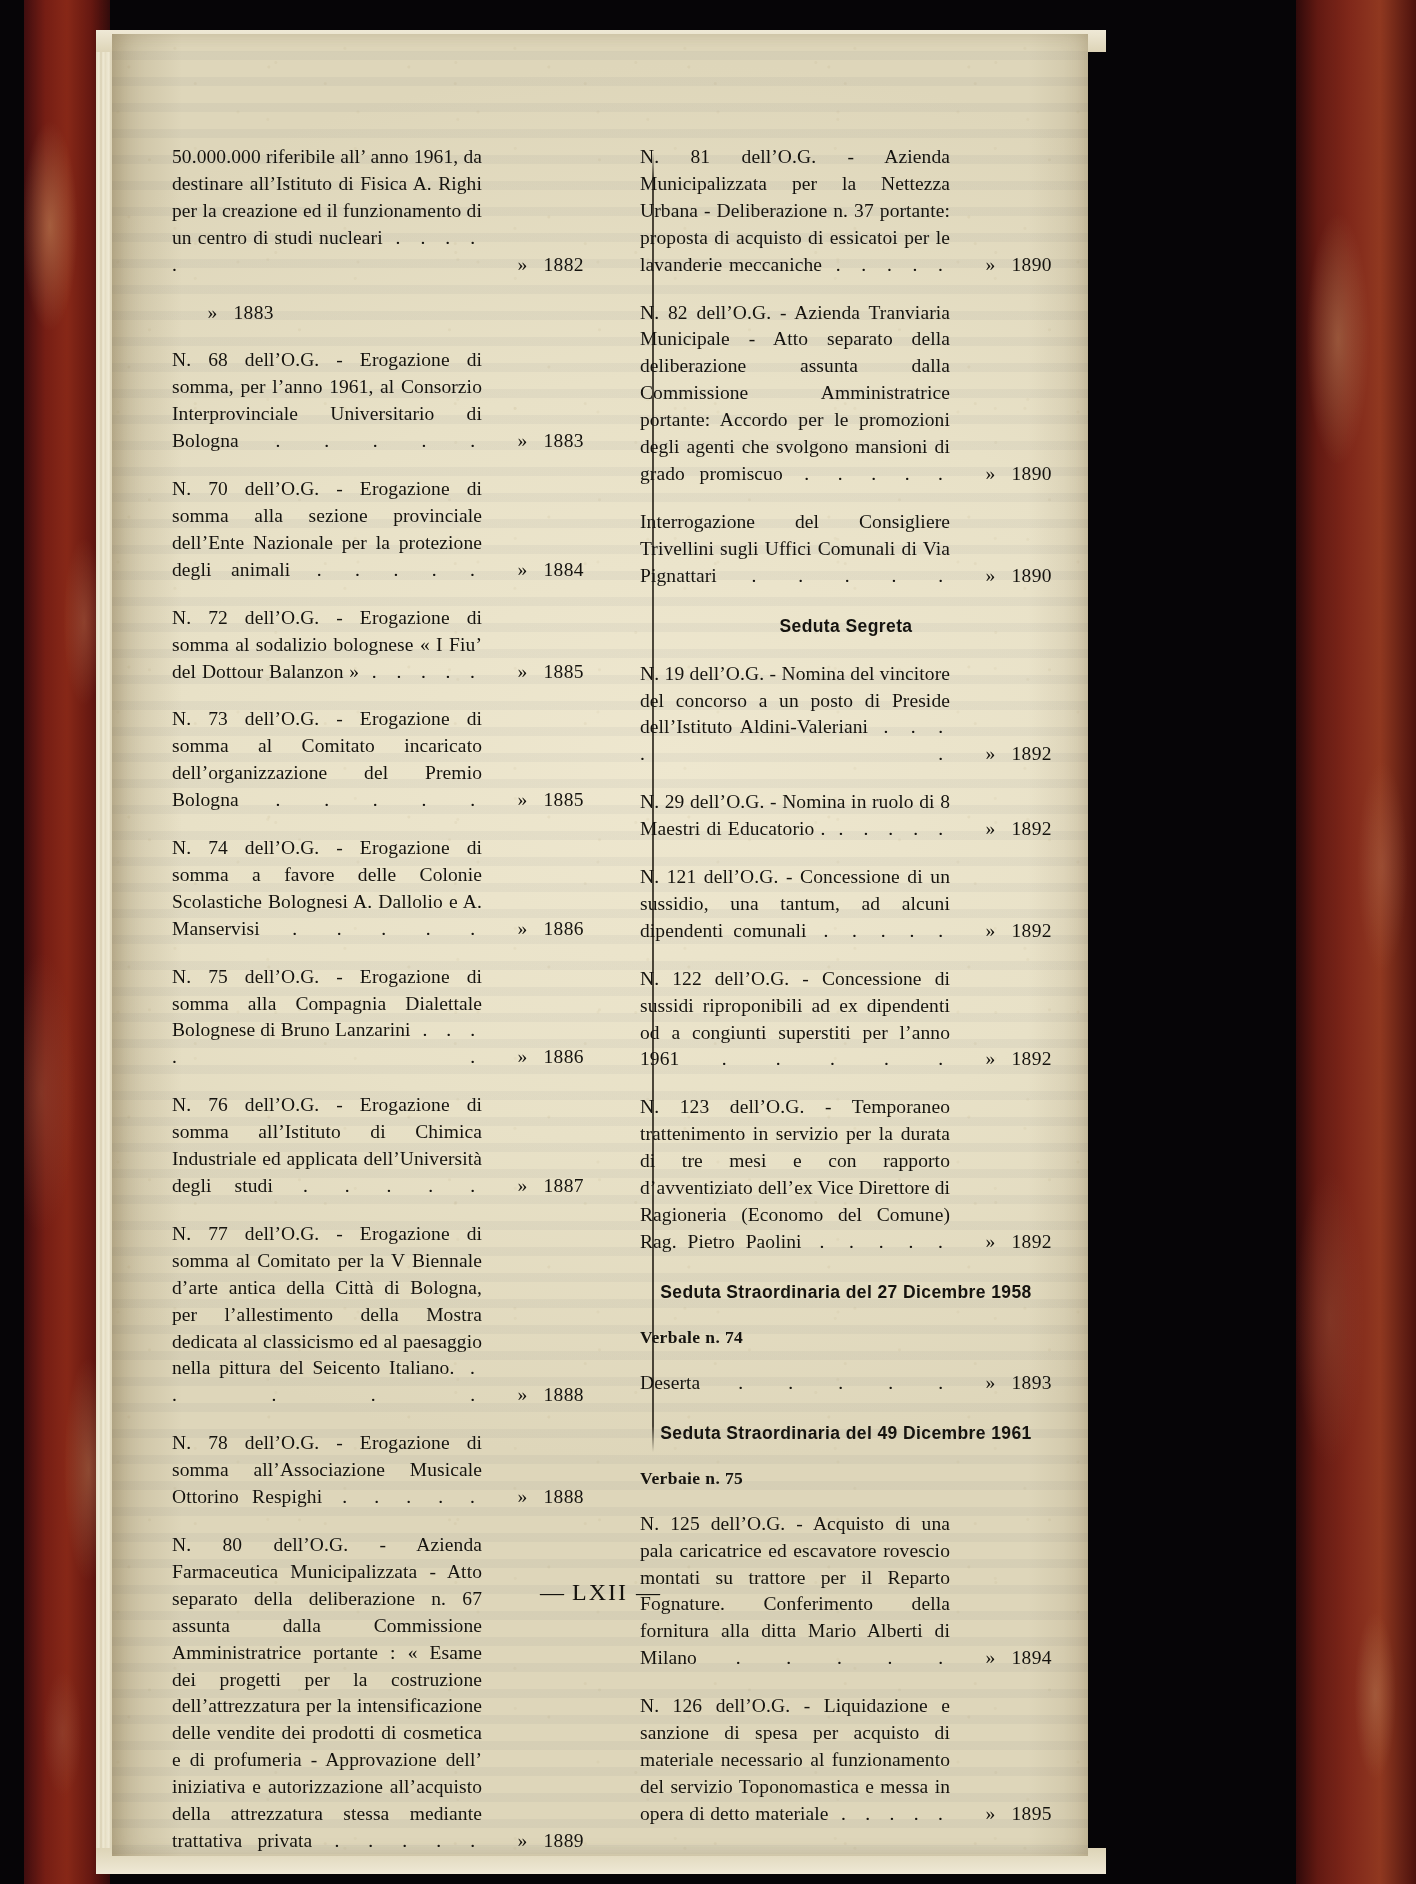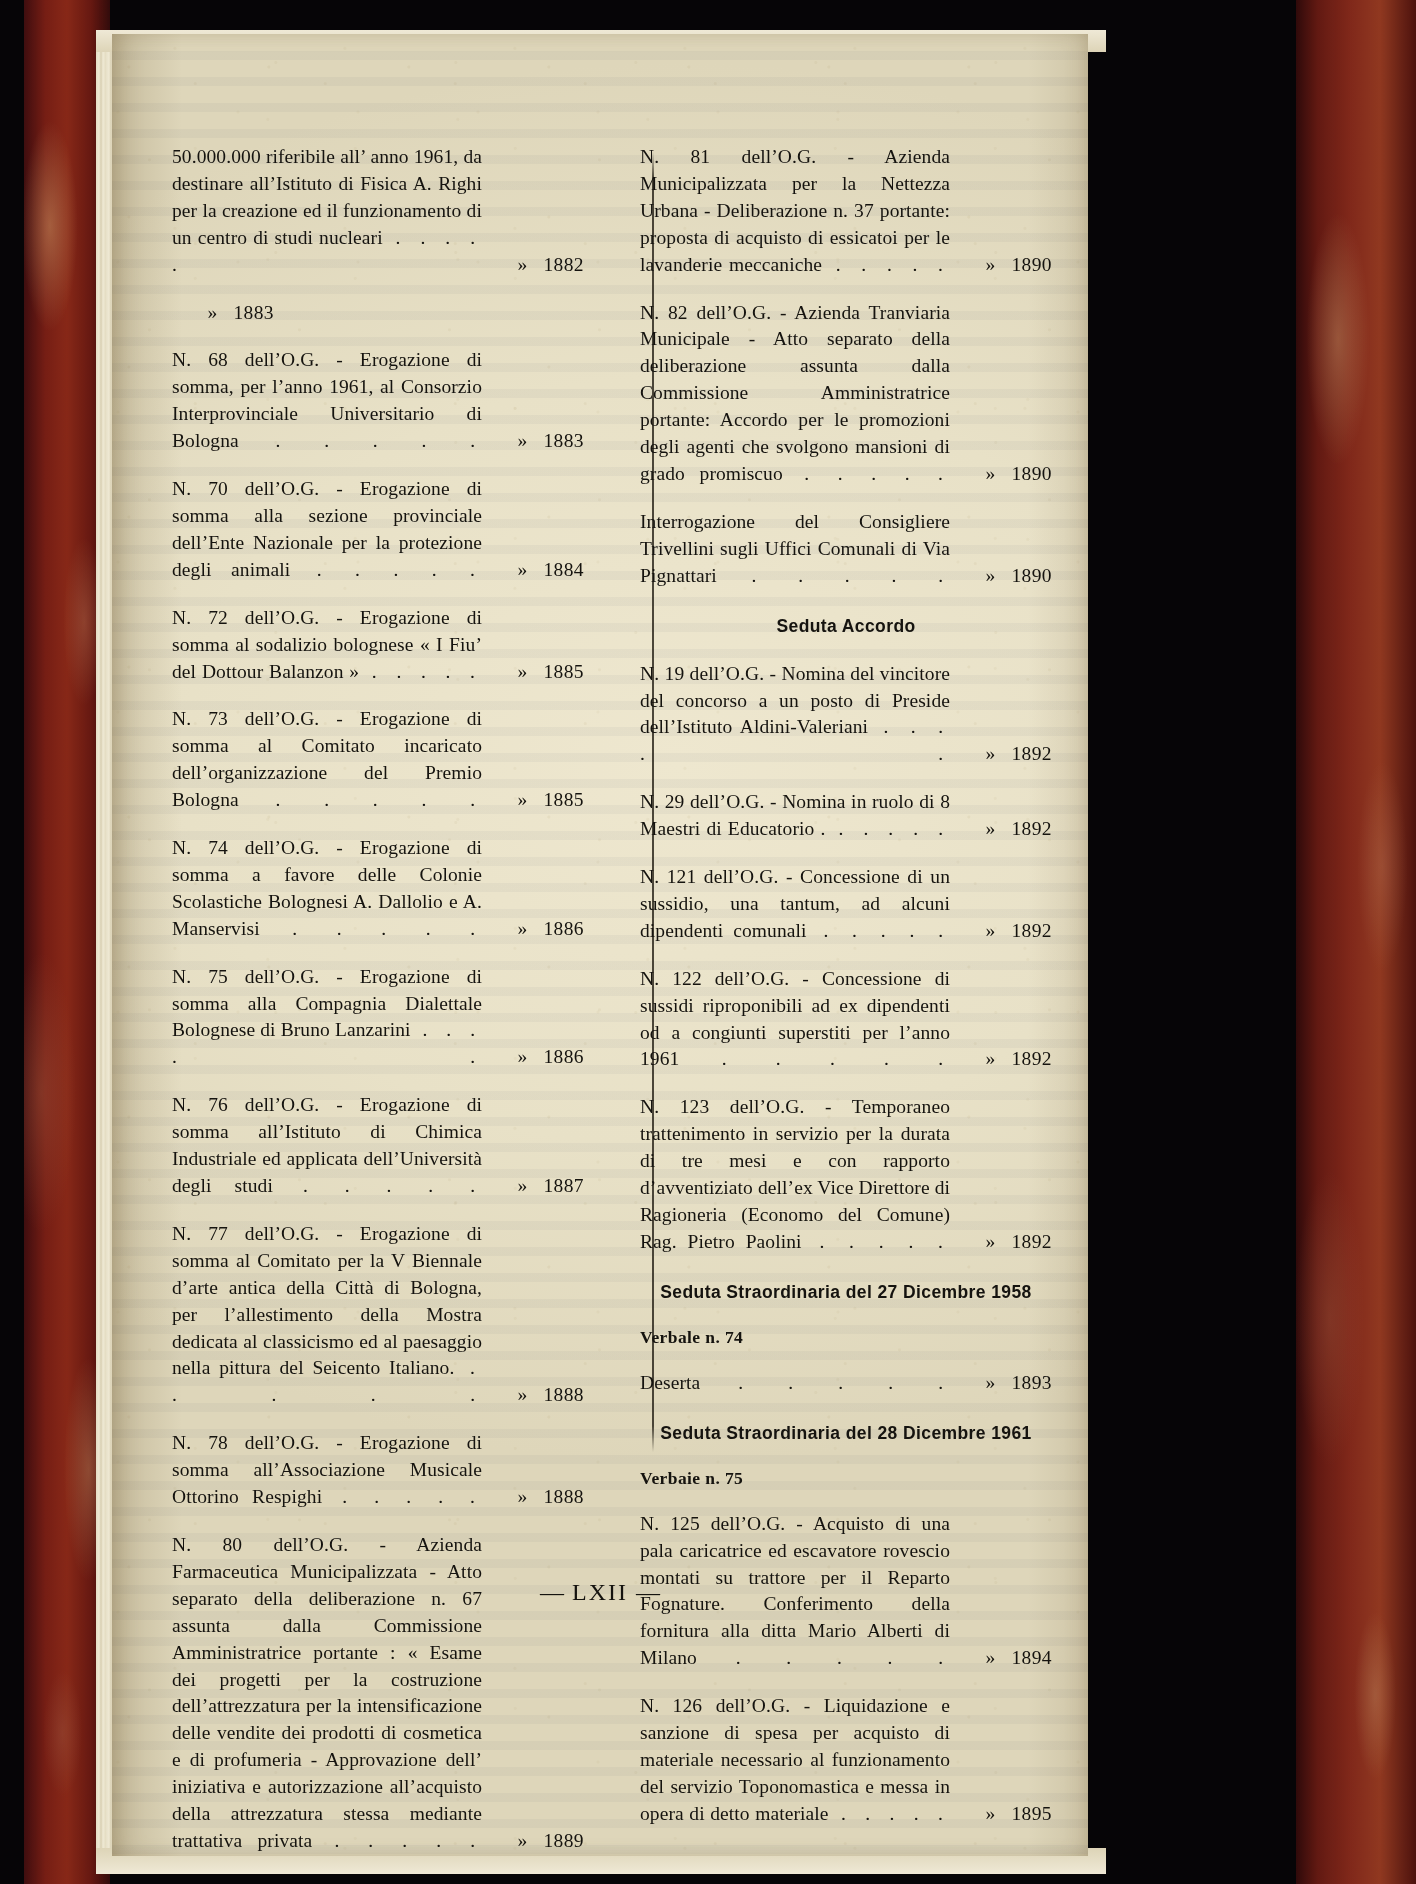--- a/index.html
+++ b/index.html
@@ -345,21 +345,21 @@
             </span>
           </div>
 
           <div class="entry">
             <span class="entry-text">Interrogazione del Consigliere Trivellini sugli Uffici Comunali di Via Pignattari<span class="leader"> .   .   .   .   .</span></span>
             <span class="entry-num">
               <span class="guillemet">»</span><span class="folionum">1890</span>
             </span>
           </div>
 
-          <div class="heading">Seduta Accordo</div>
+          <div class="heading">Seduta Segreta</div>
 
           <div class="entry">
             <span class="entry-text">N. 19 dell’O.G. - Nomina del vincitore del concorso a un posto di Preside dell’Istituto Aldini-Valeriani<span class="leader"> .   .   .   .   .</span></span>
             <span class="entry-num">
               <span class="guillemet">»</span><span class="folionum">1892</span>
             </span>
           </div>
 
           <div class="entry">
             <span class="entry-text">N. 29 dell’O.G. - Nomina in ruolo di 8 Maestri di Educatorio .<span class="leader"> .   .   .   .   .</span></span>
@@ -393,21 +393,21 @@
 
           <div class="subheading">Verbale n. 74</div>
 
           <div class="entry">
             <span class="entry-text">Deserta<span class="leader"> .   .   .   .   .</span></span>
             <span class="entry-num">
               <span class="guillemet">»</span><span class="folionum">1893</span>
             </span>
           </div>
 
-          <div class="heading">Seduta Straordinaria del 28 Dicembre 1961</div>
+          <div class="heading">Seduta Straordinaria del 49 Dicembre 1961</div>
 
           <div class="subheading">Verbaie n. 75</div>
 
           <div class="entry">
             <span class="entry-text">N. 125 dell’O.G. - Acquisto di una pala caricatrice ed escavatore rovescio montati su trattore per il Reparto Fognature. Conferimento della fornitura alla ditta Mario Alberti di Milano<span class="leader"> .   .   .   .   .</span></span>
             <span class="entry-num">
               <span class="guillemet">»</span><span class="folionum">1894</span>
             </span>
           </div>
 

